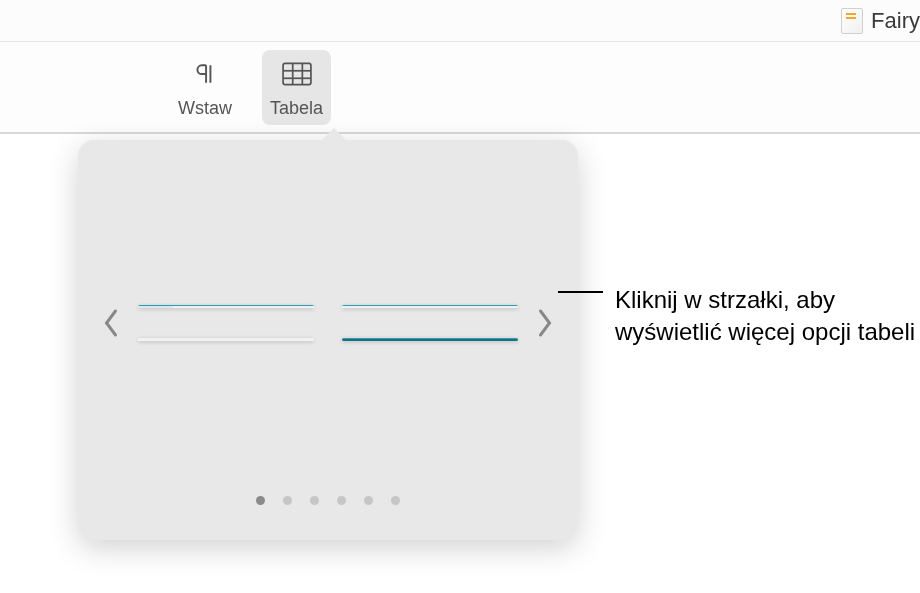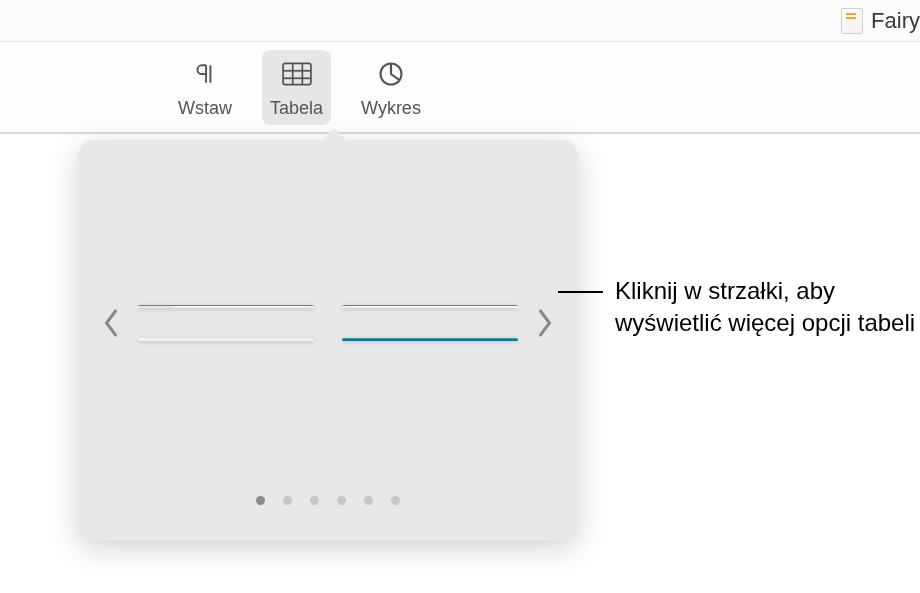--- a/index.html
+++ b/index.html
@@ -185,21 +185,21 @@
     .callout-line {
       position: absolute;
       top: 291px;
       left: 558px;
       width: 45px;
       height: 2px;
       background: #000;
     }
     .callout-text {
       position: absolute;
-      top: 275px;
+      top: 284px;
       left: 615px;
       font-size: 24px;
       color: #000;
       line-height: 1.35;
     }
   </style>
 </head>
 <body>
 
 <div class="titlebar">
@@ -222,29 +222,20 @@
     <span class="toolbar-icon">
       <svg width="30" height="26" viewBox="0 0 28 22" fill="none" stroke="currentColor" stroke-width="1.6">
         <rect x="1" y="1" width="26" height="20" rx="2"></rect>
         <line x1="1" y1="8" x2="27" y2="8"></line>
         <line x1="1" y1="15" x2="27" y2="15"></line>
         <line x1="10" y1="1" x2="10" y2="21"></line>
         <line x1="19" y1="1" x2="19" y2="21"></line>
       </svg>
     </span>
     <span class="toolbar-label">Tabela</span>
-  </div>
-  <div class="toolbar-item">
-    <span class="toolbar-icon">
-      <svg width="28" height="28" viewBox="0 0 24 24" fill="none" stroke="currentColor" stroke-width="1.8">
-        <circle cx="12" cy="12" r="9"></circle>
-        <path d="M12 3v9l7 5"></path>
-      </svg>
-    </span>
-    <span class="toolbar-label">Wykres</span>
   </div>
 </div>
 
 <div class="popover">
   <div class="popover-body">
     <div class="arrow-btn">
       <svg width="18" height="30" viewBox="0 0 12 20" fill="none" stroke="currentColor" stroke-width="2" stroke-linecap="round">
         <path d="M9 2L3 10l6 8"></path>
       </svg>
     </div>

